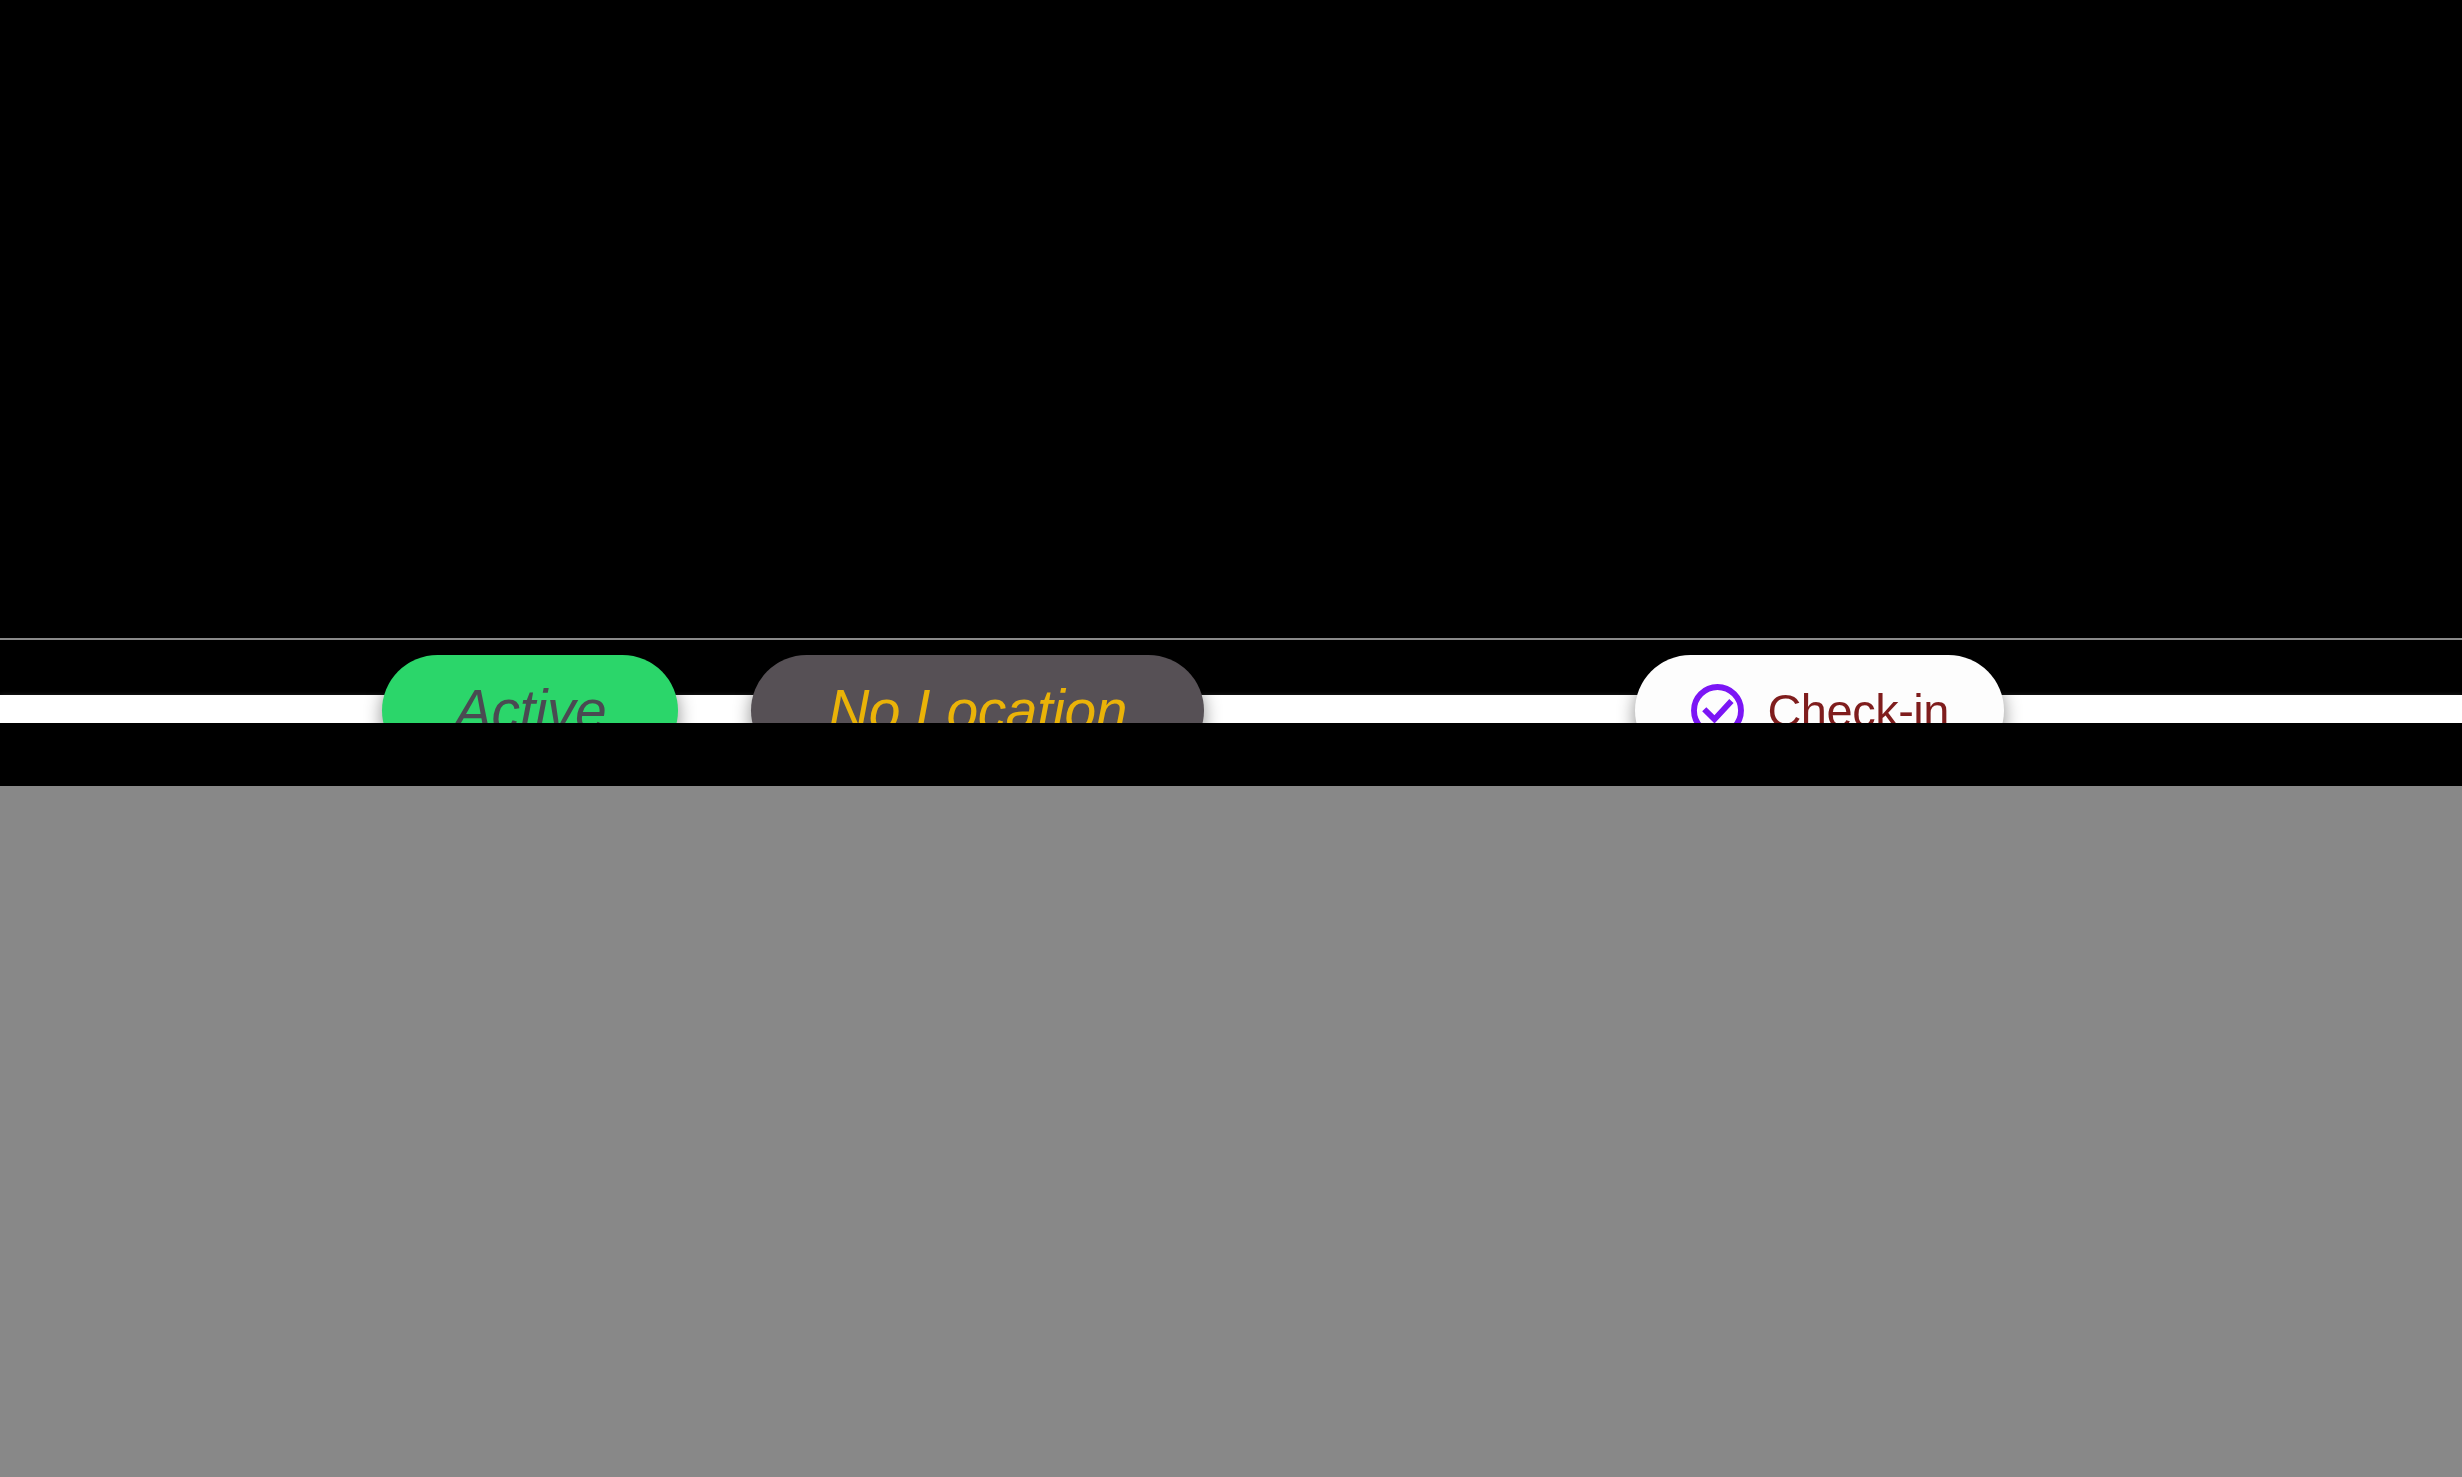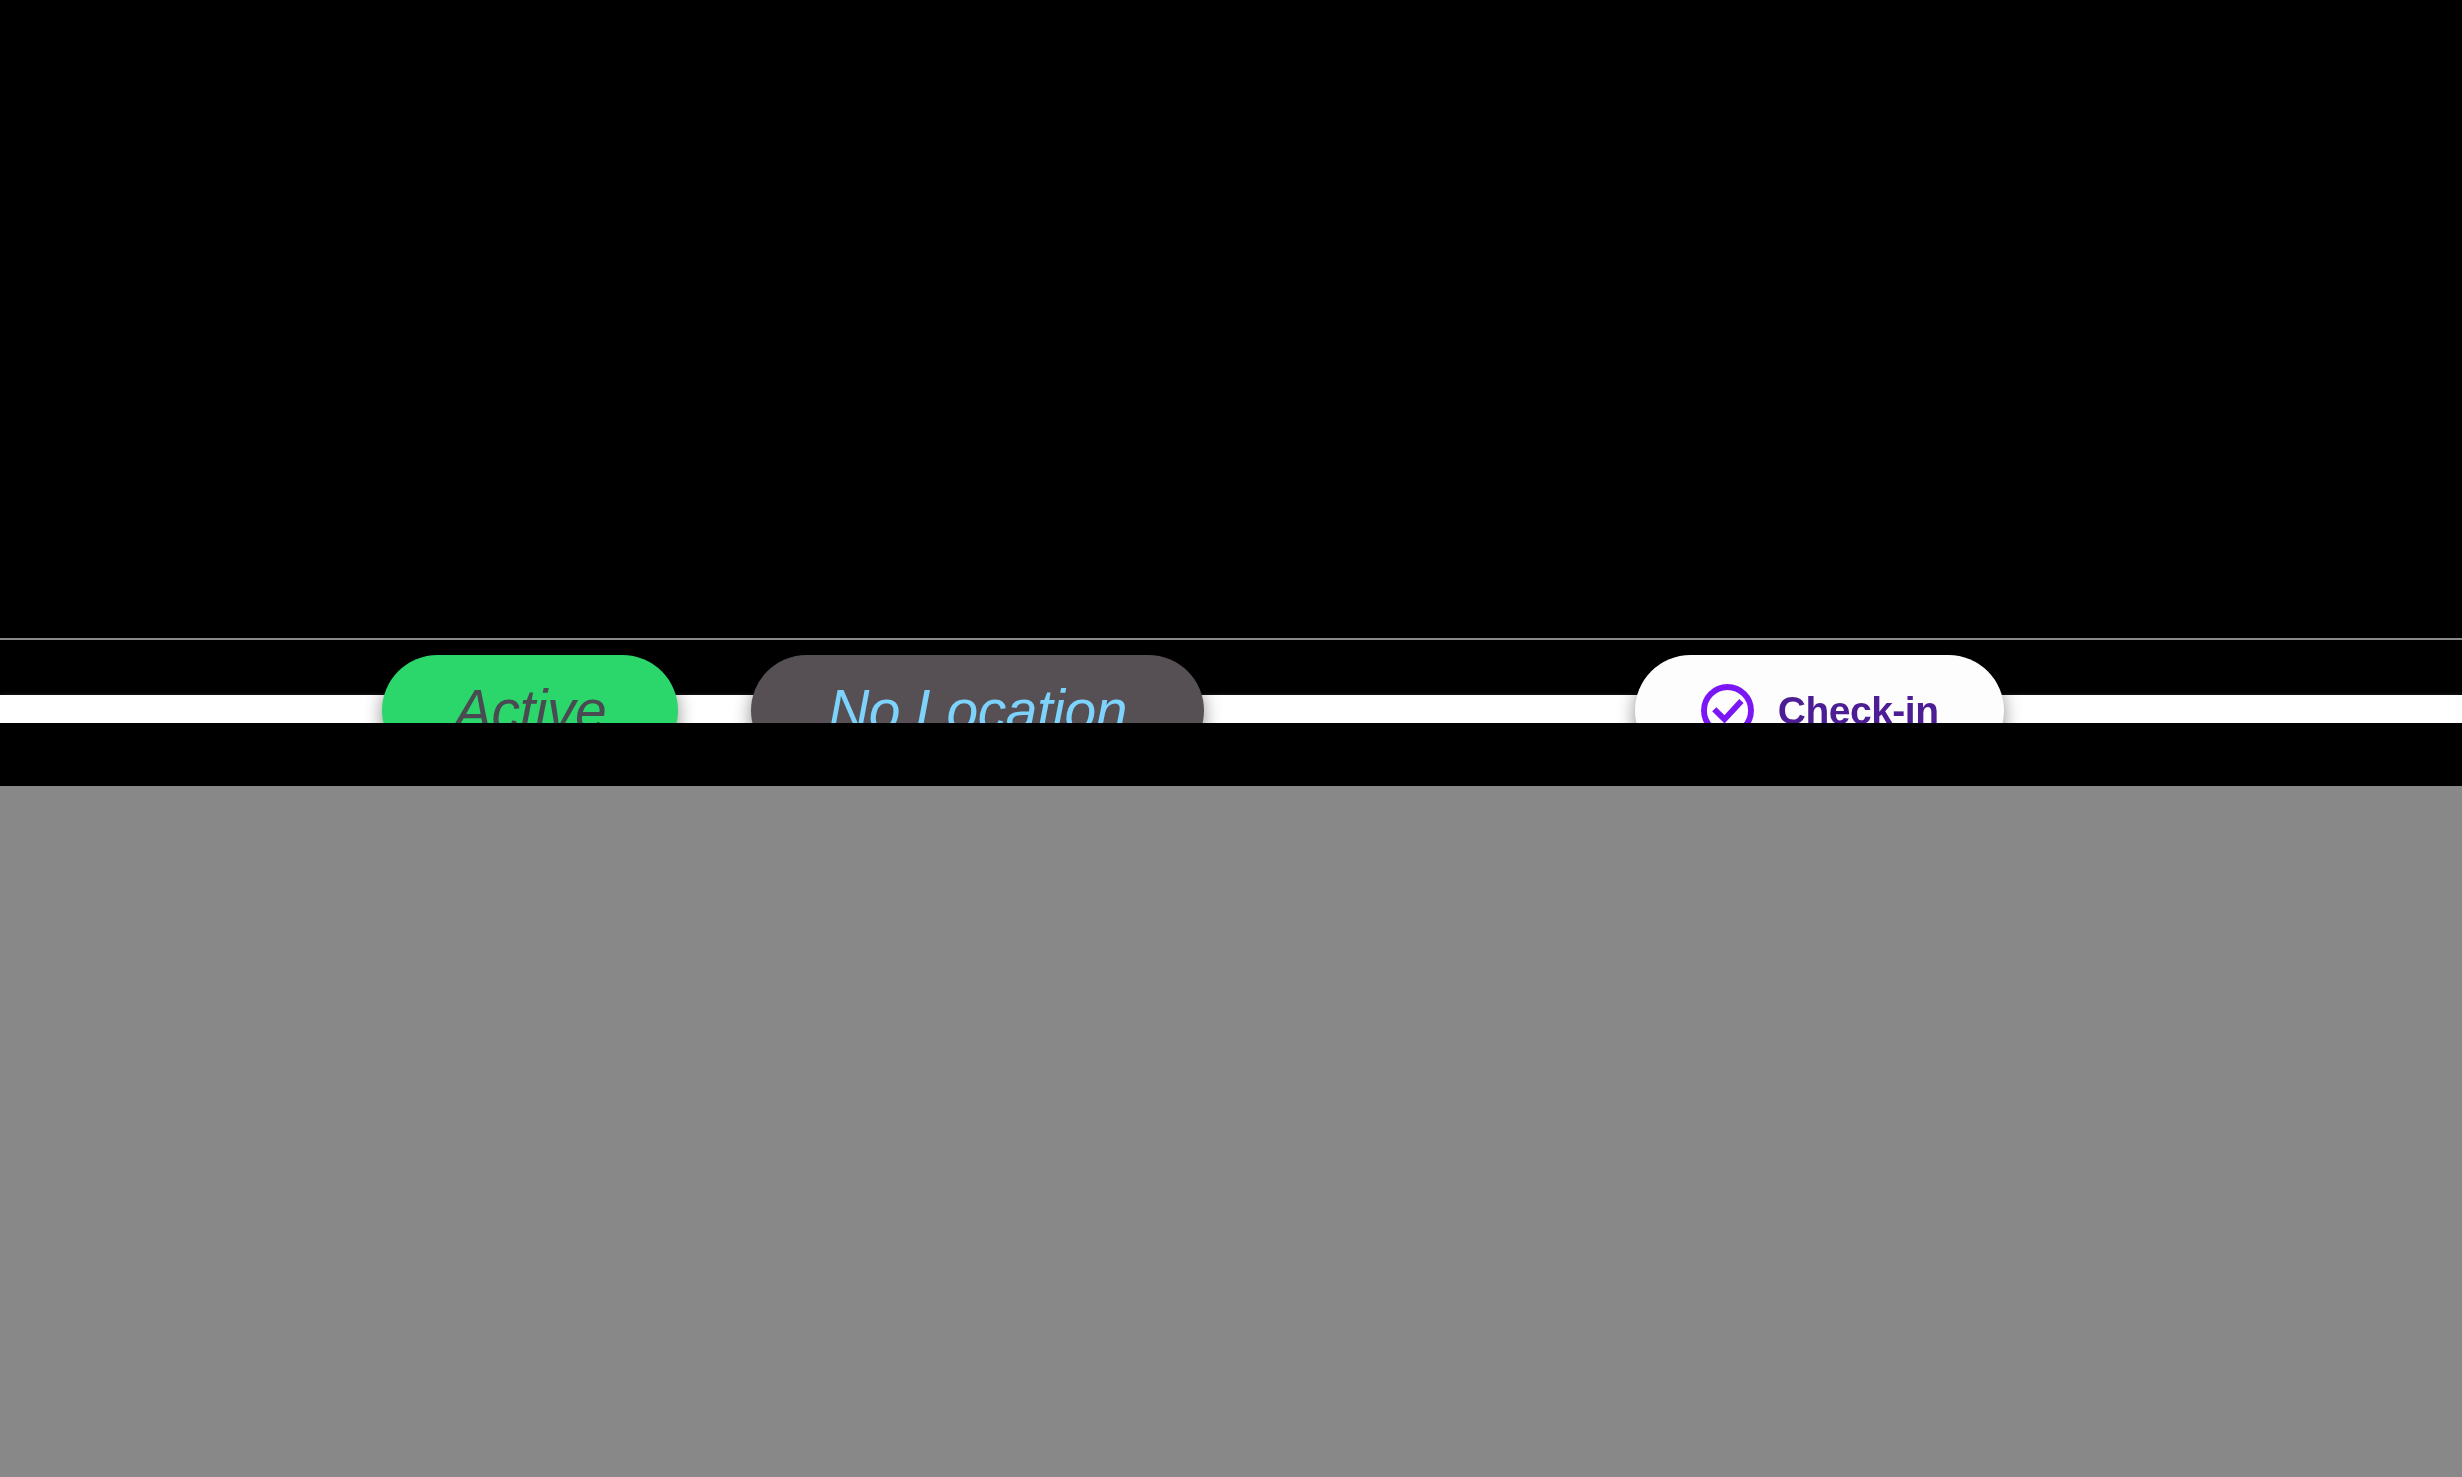--- a/index.html
+++ b/index.html
@@ -84,33 +84,33 @@
     letter-spacing: -0.5px;
     line-height: 1;
   }
 
   
   .pill-green { background: #2BD66A; }
   .pill-green .pill-label { color: #4a4a52; }
 
   
   .pill-dark { background: #565055; }
-  .pill-dark .pill-label { color: #7dd3fc; }
+  .pill-dark .pill-label { color: #eab308; }
 
   
   .pill-white {
     background: #fdfdfd;
     gap: 19.7px;
     padding: 0 33px 0 29.6px;
   }
   .pill-white .pill-label {
     font-style: normal;
-    font-weight: 700;
-    font-size: 39px;
-    color: #4c1d95;
+    font-weight: 400;
+    font-size: 47px;
+    color: #7f1d1d;
     letter-spacing: -0.5px;
   }
 
   .check-icon {
     flex: 0 0 auto;
     width: 61px;
     height: 61px;
     display: block;
   }
 

